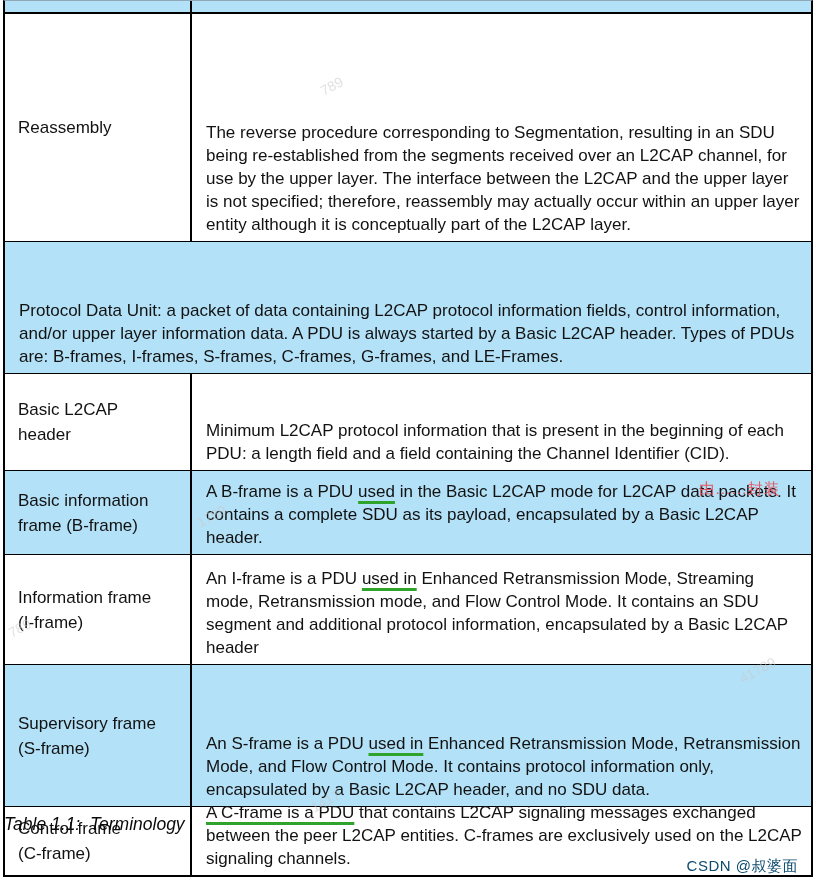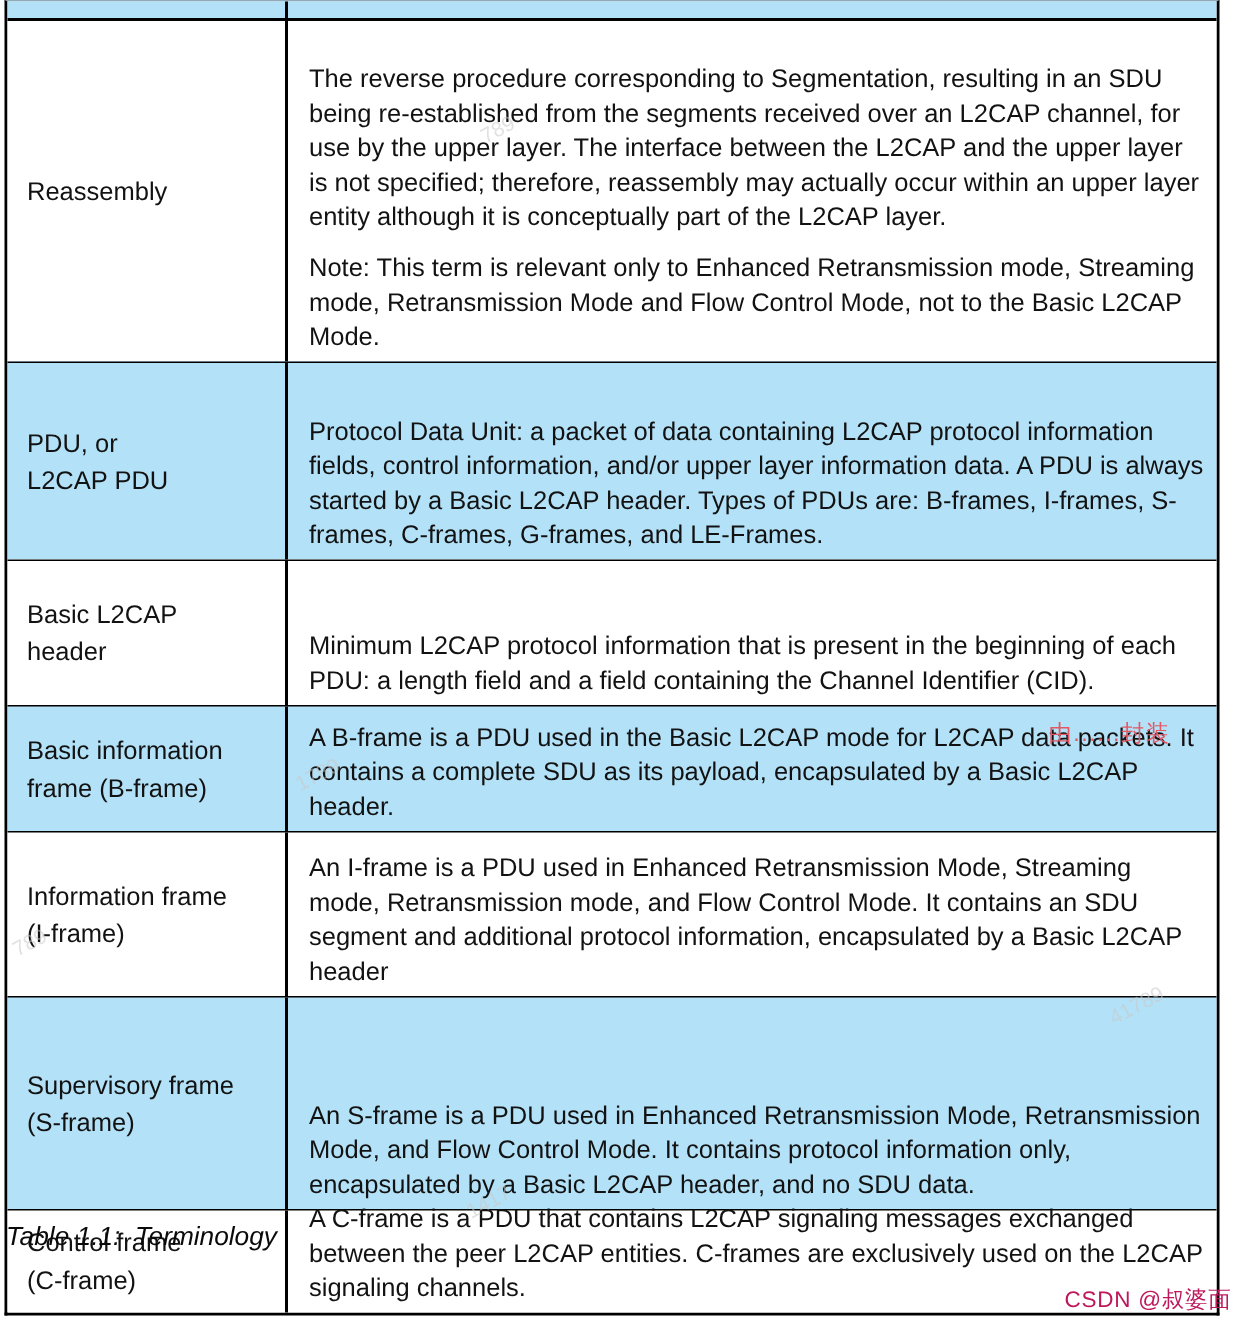--- a/index.html
+++ b/index.html
@@ -36,32 +36,33 @@
   .term span { white-space:pre-line; }
   .def {
     flex:1; box-sizing:border-box;
     display:flex; flex-direction:column; justify-content:flex-end;
     padding:5px 8px 5px 14px;
     font-size:17px; line-height:23px;
   }
   .def p { margin:0; }
   .def p + p { margin-top:11px; }
   .gu {
+    text-decoration:underline;
     text-decoration-color:#2fa32a;
     text-decoration-thickness:2.5px;
     text-underline-offset:4px;
   }
   .caption {
     position:absolute; left:4px; top:813px;
     font-style:italic; font-size:17.5px; line-height:22px;
     white-space:pre; color:#0a0a0a;
   }
   .csdn-mark {
-    position:absolute; right:1px; top:857px;
-    font-size:15px; color:#be185d;
+    position:absolute; right:24px; top:857px;
+    font-size:15px; color:#0c4a6e;
     letter-spacing:0.5px;
   }
   .red-note {
     position:absolute; left:699px; top:479px;
     font-size:15.5px; color:#e45864;
     white-space:pre; letter-spacing:1px;
   }
   .wm {
     position:absolute;
     font-size:14px; color:#c9c9c9; opacity:0.55;
@@ -83,29 +84,24 @@
     <div class="term"></div>
     <div class="def"></div>
   </div>
 
   <div class="row white thick" style="height:229px">
     <div class="term">
       <span>Reassembly</span>
     </div>
     <div class="def">
       <p><span>The reverse procedure corresponding to Segmentation, resulting in an SDU being re-established from the segments received over an L2CAP channel, for use by the upper layer. The interface between the L2CAP and the upper layer is not specified; therefore, reassembly may actually occur within an upper layer entity although it is conceptually part of the L2CAP layer.</span></p>
-      <p><span>Note: This term is relevant only to Enhanced Retransmission mode, Streaming mode, Retransmission Mode and Flow Control Mode, not to the Basic L2CAP Mode.</span></p>
     </div>
   </div>
 
   <div class="row blue" style="height:132px">
-    <div class="term">
-      <span>PDU, or
-L2CAP PDU</span>
-    </div>
     <div class="def">
       <p><span>Protocol Data Unit: a packet of data containing L2CAP protocol information fields, control information, and/or upper layer information data. A PDU is always started by a Basic L2CAP header. Types of PDUs are: B-frames, I-frames, S-frames, C-frames, G-frames, and LE-Frames.</span></p>
     </div>
   </div>
 
   <div class="row white" style="height:97px">
     <div class="term">
       <span>Basic L2CAP
 header</span>
     </div>

